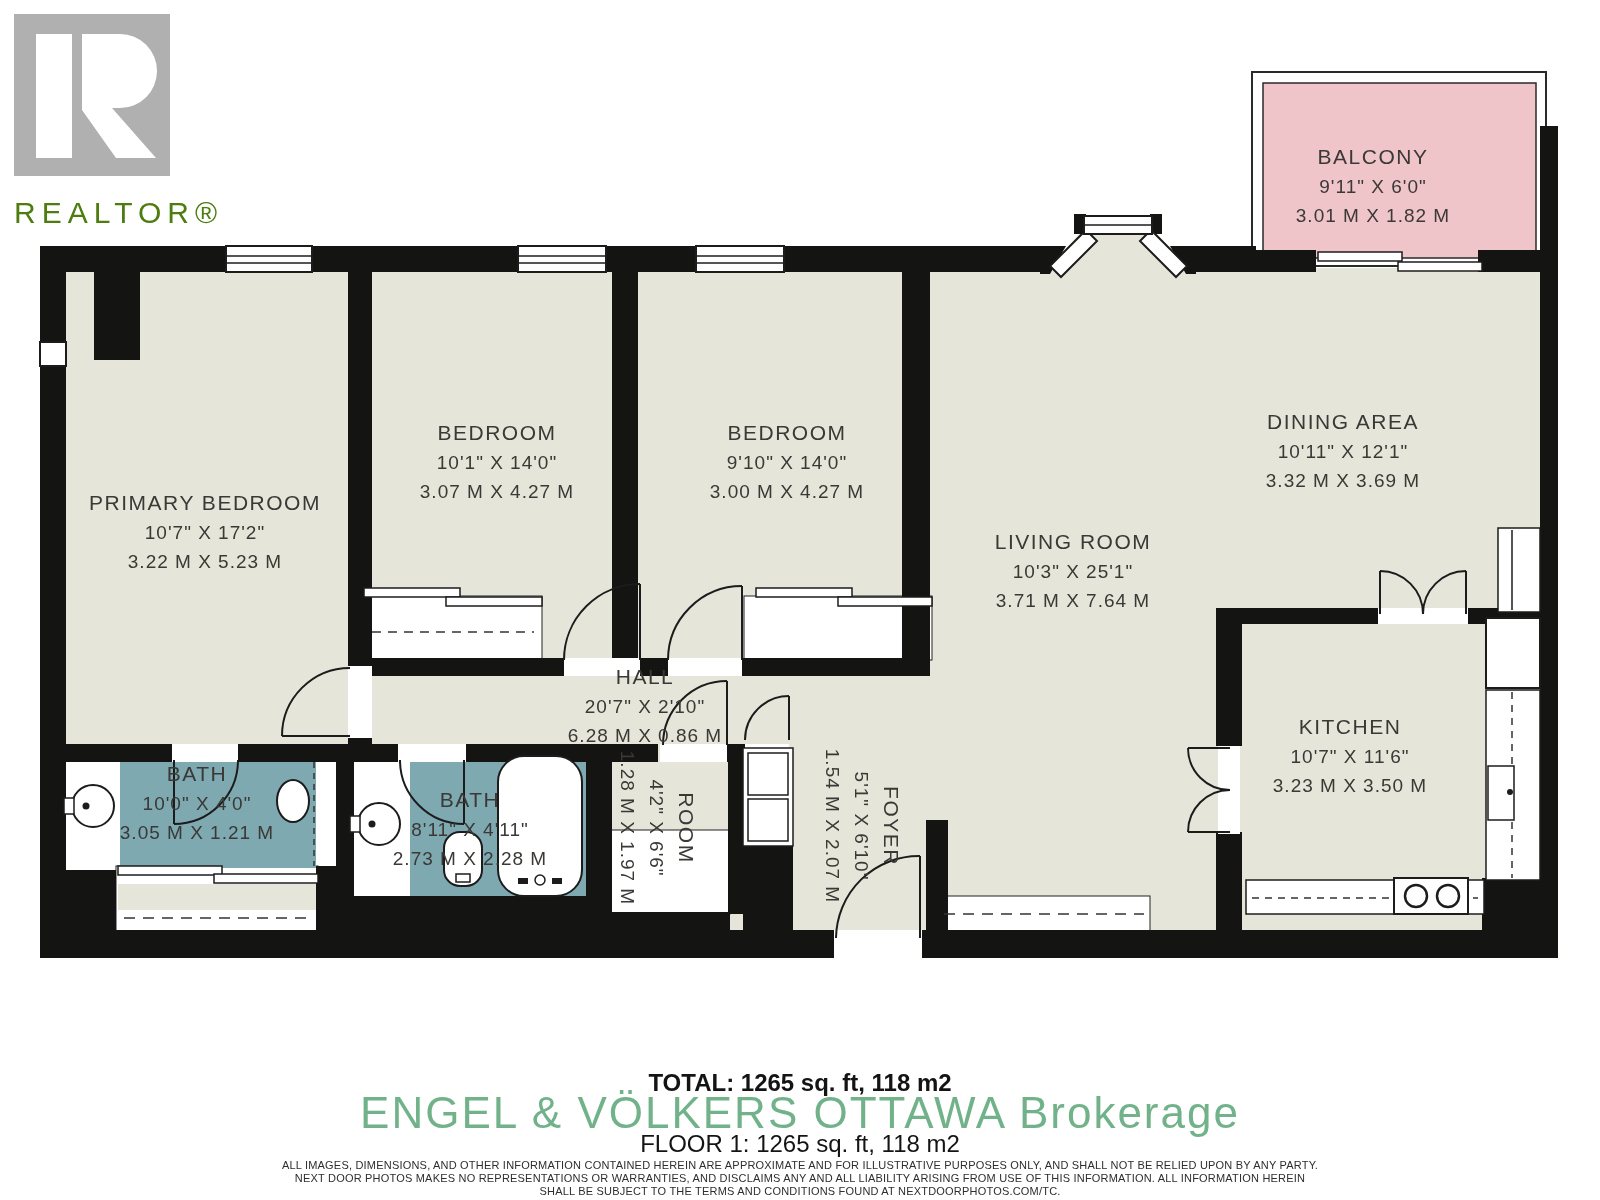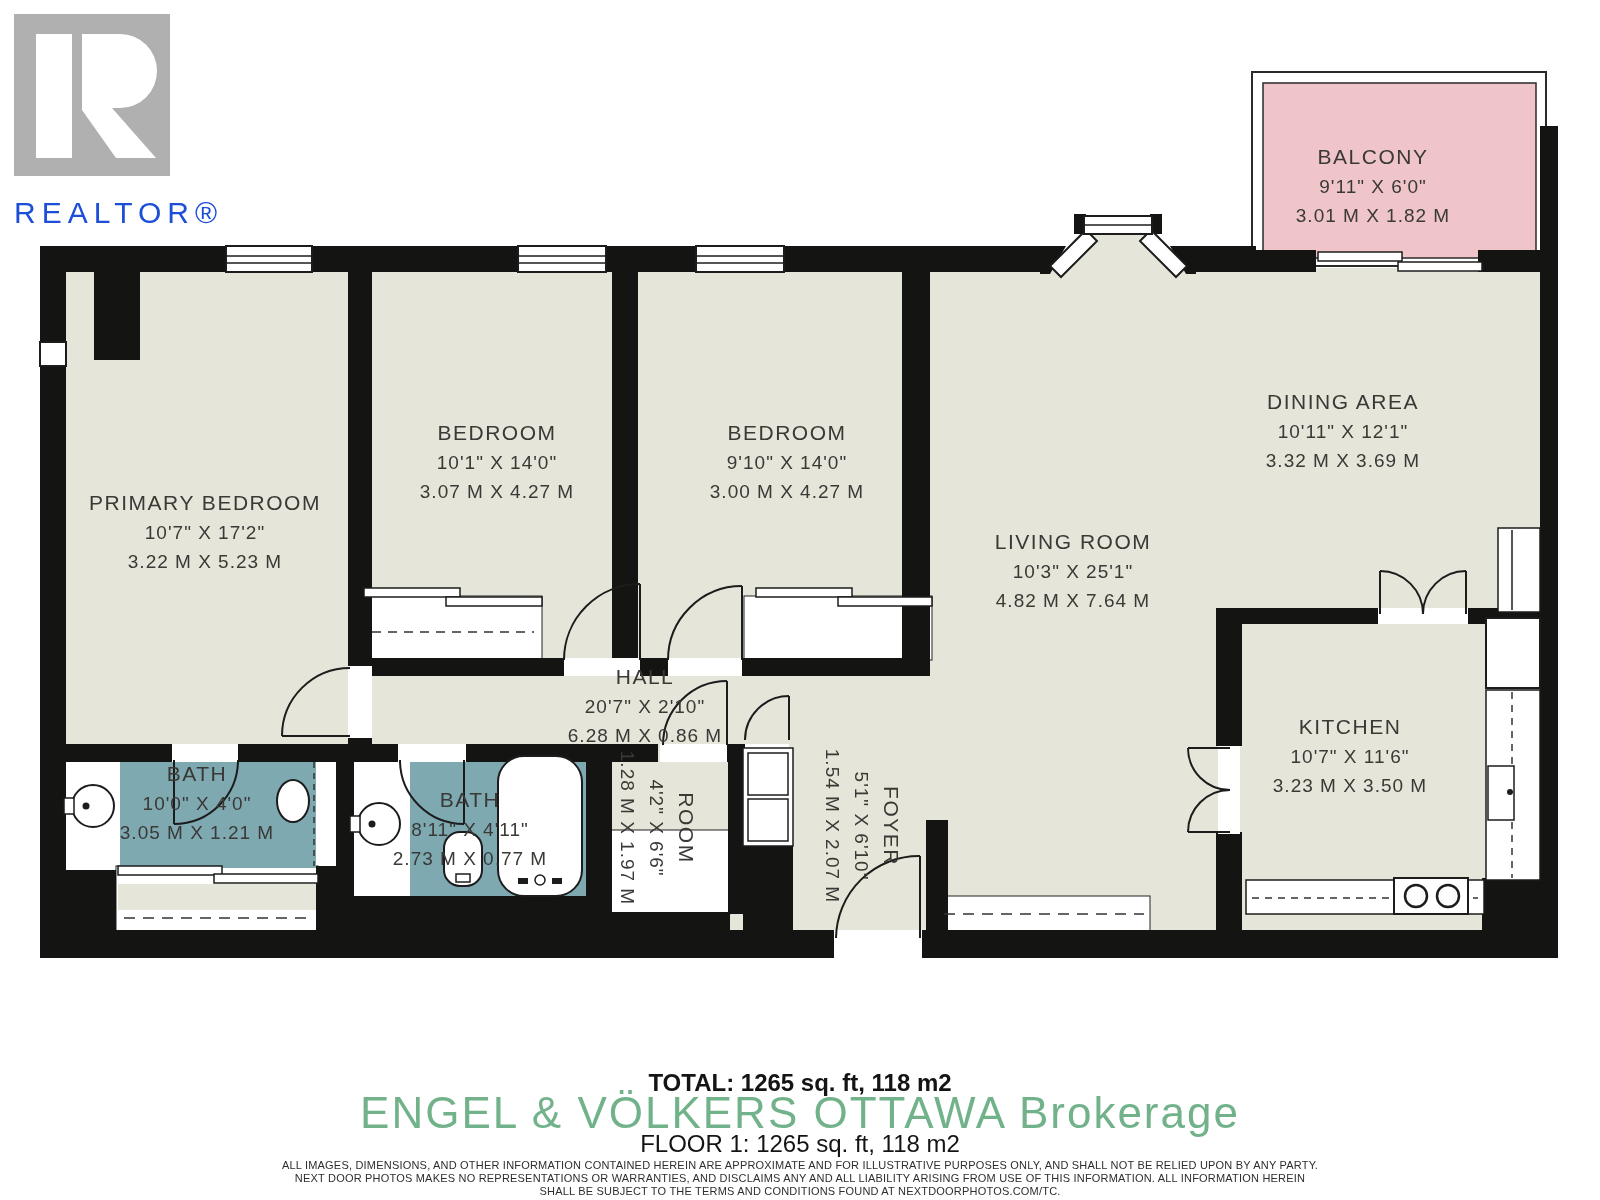--- a/index.html
+++ b/index.html
@@ -5,21 +5,21 @@
   html,body{margin:0;padding:0;background:#ffffff;}
   #page{position:relative;width:1600px;height:1200px;background:#ffffff;overflow:hidden;
         font-family:"Liberation Sans",sans-serif;}
   #plan-svg{position:absolute;left:0;top:0;}
   .room-label{position:absolute;transform:translate(-50%,-50%);text-align:center;
               white-space:nowrap;color:#3a3936;z-index:5;}
   .room-label.vert{transform:translate(-50%,-50%) rotate(90deg);}
   .rname{font-size:21px;letter-spacing:1.5px;}
   .rdim{font-size:19px;letter-spacing:1px;margin-top:7px;}
   #logo{position:absolute;left:14px;top:14px;z-index:5;}
-  #logo-word{font-size:30px;letter-spacing:6px;color:#1d4ed8;margin-top:8px;}
+  #logo-word{font-size:30px;letter-spacing:6px;color:#4d7c0f;margin-top:8px;}
   #summary{position:absolute;left:0;right:0;top:1036px;text-align:center;z-index:3;color:#141414;}
   .sumline{font-size:24px;line-height:29px;margin-top:32px;}
   .sumline.total{font-weight:bold;}
   #watermark{position:absolute;left:0;right:0;top:1088px;text-align:center;
              font-size:44px;letter-spacing:2px;color:#15803d;opacity:.6;z-index:1;}
   #disclaimer{margin-top:1px;font-size:11px;line-height:13px;color:#2e2e2e;letter-spacing:.2px;}
 </style>
 </head>
 <body>
 
@@ -285,30 +285,30 @@
   <div class="rdim">10'1" X 14'0"</div>
   <div class="rdim">3.07 M X 4.27 M</div>
 </div>
 
 <div class="room-label" style="left:787px;top:462px">
   <div class="rname">BEDROOM</div>
   <div class="rdim">9'10" X 14'0"</div>
   <div class="rdim">3.00 M X 4.27 M</div>
 </div>
 
-<div class="room-label" style="left:1343px;top:431px">
+<div class="room-label" style="left:1343px;top:451px">
   <div class="rname">DINING AREA</div>
   <div class="rdim">10'11" X 12'1"</div>
   <div class="rdim">3.32 M X 3.69 M</div>
 </div>
 
 <div class="room-label" style="left:1073px;top:571px">
   <div class="rname">LIVING ROOM</div>
   <div class="rdim">10'3" X 25'1"</div>
-  <div class="rdim">4.82 M X 7.64 M</div>
+  <div class="rdim">3.71 M X 7.64 M</div>
 </div>
 
 <div class="room-label" style="left:1350px;top:756px">
   <div class="rname">KITCHEN</div>
   <div class="rdim">10'7" X 11'6"</div>
   <div class="rdim">3.23 M X 3.50 M</div>
 </div>
 
 <div class="room-label" style="left:645px;top:706px">
   <div class="rname">HALL</div>
@@ -318,21 +318,21 @@
 
 <div class="room-label" style="left:197px;top:803px">
   <div class="rname">BATH</div>
   <div class="rdim">10'0" X 4'0"</div>
   <div class="rdim">3.05 M X 1.21 M</div>
 </div>
 
 <div class="room-label" style="left:470px;top:829px">
   <div class="rname">BATH</div>
   <div class="rdim">8'11" X 4'11"</div>
-  <div class="rdim">2.73 M X 0.77 M</div>
+  <div class="rdim">2.73 M X 2.28 M</div>
 </div>
 
 <div class="room-label vert" style="left:657px;top:828px">
   <div class="rname">ROOM</div>
   <div class="rdim">4'2" X 6'6"</div>
   <div class="rdim">1.28 M X 1.97 M</div>
 </div>
 
 <div class="room-label vert" style="left:862px;top:826px">
   <div class="rname">FOYER</div>

